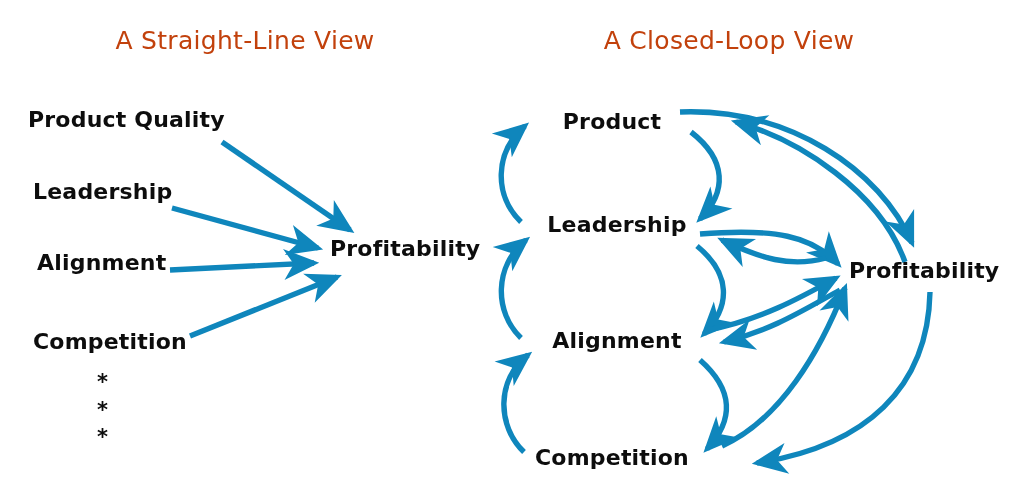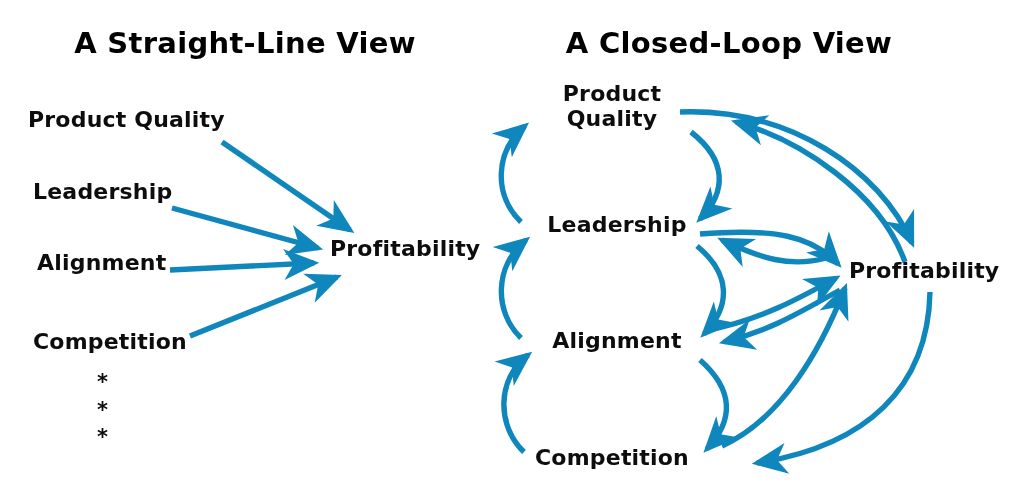--- a/index.html
+++ b/index.html
@@ -35,24 +35,24 @@
     font-family: "DejaVu Sans", sans-serif;
     font-size: 22px;
     font-weight: 700;
     letter-spacing: 0.2px;
     white-space: nowrap;
     line-height: 1.12;
     background: transparent;
   }
   .title {
     position: absolute;
-    color: #000000;
+    color: #c2410c;
     font-family: "DejaVu Sans", sans-serif;
-    font-size: 29px;
-    font-weight: 700;
+    font-size: 25px;
+    font-weight: 400;
     letter-spacing: 0.3px;
     white-space: nowrap;
   }
   .center { text-align: center; transform: translateX(-50%); }
   .ast {
     position: absolute;
     color: #0d0d0d;
     font-family: "DejaVu Sans", sans-serif;
     font-size: 21px;
     font-weight: 700;
@@ -116,22 +116,21 @@
   <div class="lbl" style="left:28px; top:108px;">Product Quality</div>
   <div class="lbl" style="left:33px; top:180px;">Leadership</div>
   <div class="lbl" style="left:37px; top:251px;">Alignment</div>
   <div class="lbl" style="left:33px; top:330px;">Competition</div>
   <div class="lbl" style="left:330px; top:237px;">Profitability</div>
 
   <div class="ast" style="left:97px; top:372px;">*</div>
   <div class="ast" style="left:97px; top:400px;">*</div>
   <div class="ast" style="left:97px; top:427px;">*</div>
 
-  <div class="lbl center" style="left:612px; top:82px;">
+  <div class="lbl center" style="left:612px; top:110px;">
     <div>Product</div>
-    <div>Quality</div>
   </div>
   <div class="lbl center" style="left:617px; top:213px;">Leadership</div>
   <div class="lbl center" style="left:617px; top:329px;">Alignment</div>
   <div class="lbl center" style="left:612px; top:446px;">Competition</div>
   <div class="lbl" style="left:849px; top:259px;">Profitability</div>
 
 </div>
 
 </body></html>

